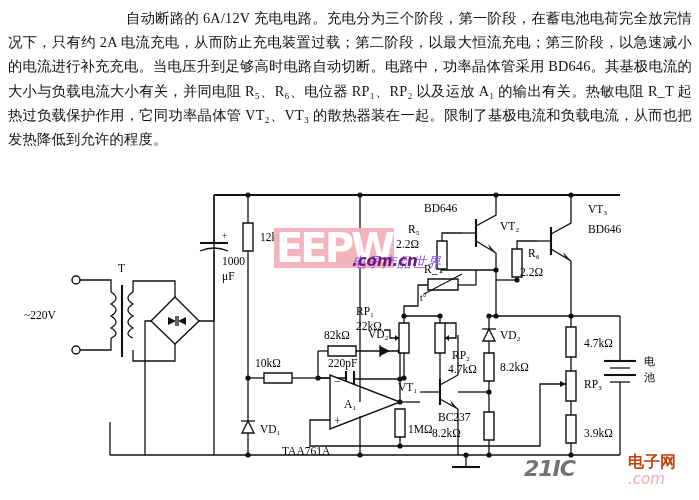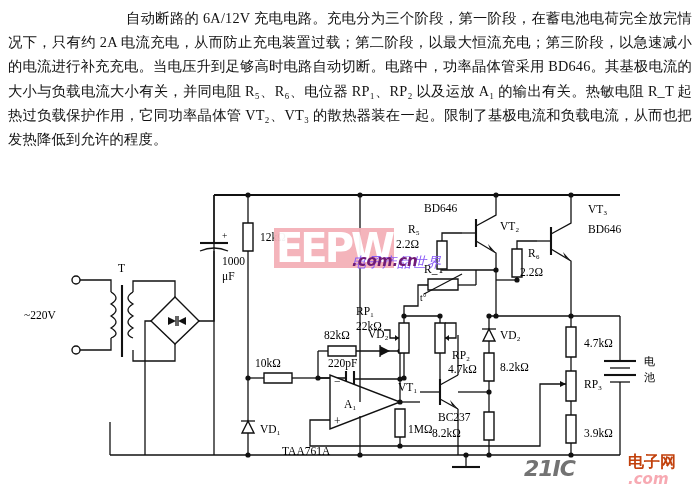--- a/index.html
+++ b/index.html
@@ -64,21 +64,21 @@
     letter-spacing:-1px;
   }
   #wm-21ic-cn{
     left:628px;top:452px;
     font-family:"DejaVu Sans", sans-serif;
     font-size:16px;font-weight:bold;color:#c2410c;
   }
   #wm-21ic-dom{
     left:628px;top:470px;
     font-family:"DejaVu Sans", sans-serif;
-    font-size:15px;font-style:italic;font-weight:bold;color:#f7a9b2;
+    font-size:15px;font-style:italic;font-weight:normal;color:#f7a9b2;
   }
 
   
   text{font-family:"Liberation Serif", serif;fill:#000;}
   .lbl{font-size:11.5px;}
   .lbl-sm{font-size:9.5px;}
   .lbl-cn{font-family:"DejaVu Sans", sans-serif;font-size:11px;}
   line,path,polyline,polygon,rect,circle{vector-effect:non-scaling-stroke;}
   .w{stroke:#111;stroke-width:1.3;fill:none;}
   .w2{stroke:#111;stroke-width:2.1;fill:none;}

